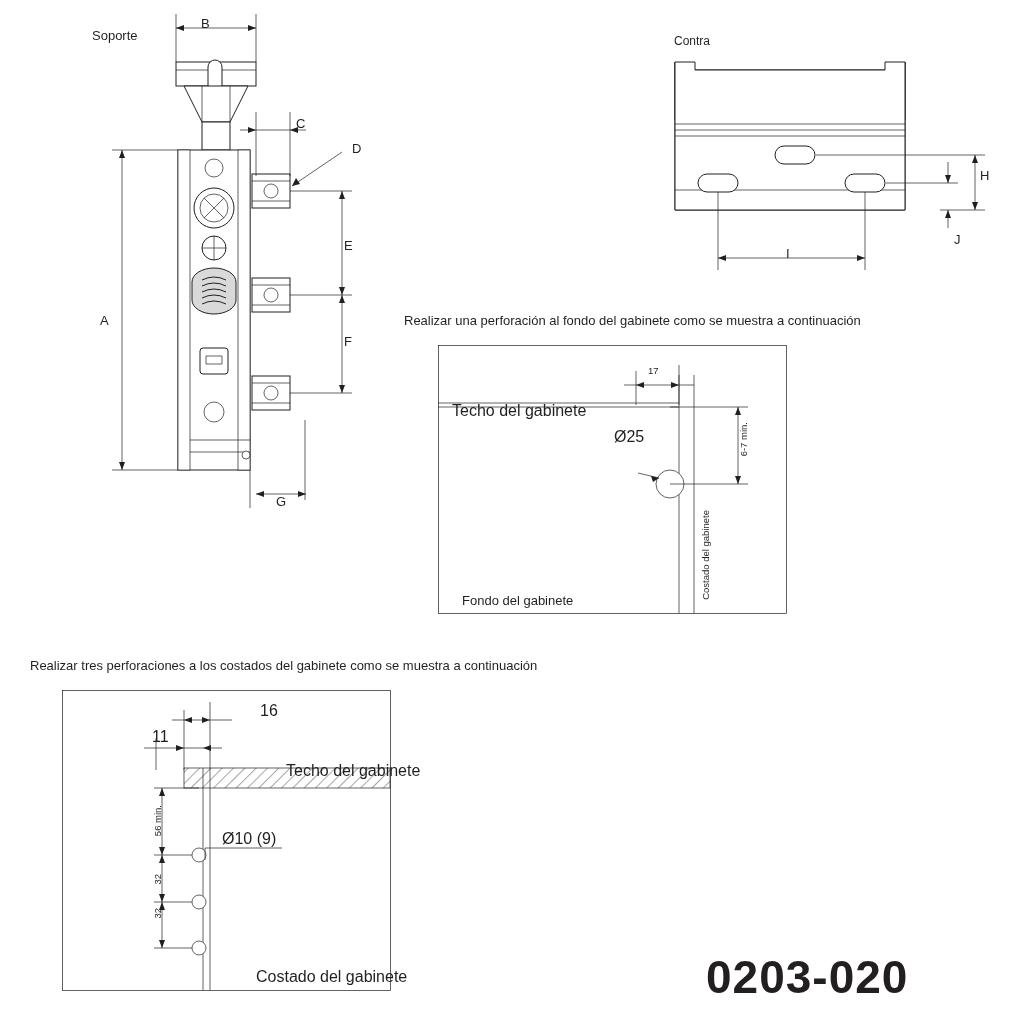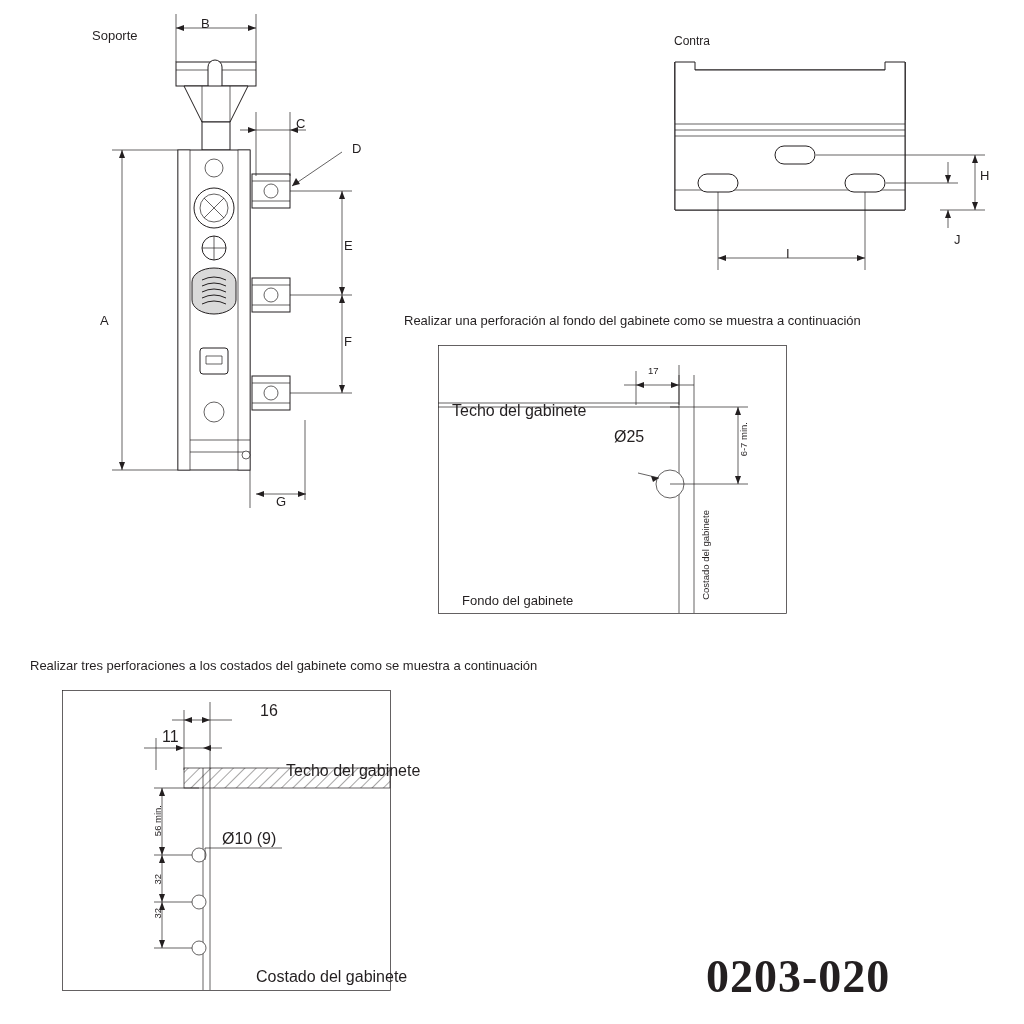--- a/index.html
+++ b/index.html
@@ -15,21 +15,21 @@
     color: #231f20;
     overflow: hidden;
   }
   .abs { position: absolute; }
   .txt { font-size: 13px; color: #231f20; white-space: nowrap; }
   .txt-sm { font-size: 16px; color: #231f20; white-space: nowrap; }
   .txt-xs { font-size: 9.5px; color: #231f20; white-space: nowrap; text-align: right; }
   .txt-lg { font-size: 12px; color: #231f20; white-space: nowrap; }
   .vert { writing-mode: vertical-rl; transform: rotate(180deg); }
   .partnum {
-    font-family: Liberation Serif, serif;
+    font-family: Liberation Sans, sans-serif;
     font-size: 46px;
     font-weight: bold;
     letter-spacing: 1px;
     color: #231f20;
   }
   svg { display: block; }
   .ln { stroke: #231f20; stroke-width: 1; fill: none; }
   .ln-thin { stroke: #231f20; stroke-width: 0.7; fill: none; }
   .ln-dim { stroke: #231f20; stroke-width: 0.7; fill: none; }
   .fill-w { fill: #ffffff; }
@@ -312,21 +312,21 @@
 
   <g>
     <line class="ln-dim" x1="92" y1="258" x2="130" y2="258"></line>
     <line class="ln-dim" x1="100" y1="212" x2="100" y2="258"></line>
     <polygon points="100,212 97,220 103,220" fill="#231f20"></polygon>
     <polygon points="100,258 97,250 103,250" fill="#231f20"></polygon>
   </g>
 </svg>
 
 <div class="abs txt-sm" style="left:224px; top:702px;margin-left:36px;">16</div>
-<div class="abs txt-sm" style="left:162px; top:728px;">11</div>
+<div class="abs txt-sm" style="left:152px; top:728px;">11</div>
 <div class="abs txt-sm" style="left:286px; top:762px;">Techo del gabinete</div>
 <div class="abs txt-xs vert" style="left:152px; top:805px;">56 min.</div>
 <div class="abs txt-xs vert" style="left:152px; top:874px;">32</div>
 <div class="abs txt-xs vert" style="left:152px; top:908px;">32</div>
 <div class="abs txt-sm" style="left:222px; top:830px;">Ø10 (9)</div>
 <div class="abs txt-sm" style="left:256px; top:968px;">Costado del gabinete</div>
 
 <div class="abs partnum" style="left:706px; top:950px;">0203-020</div>
 
 </body></html>

